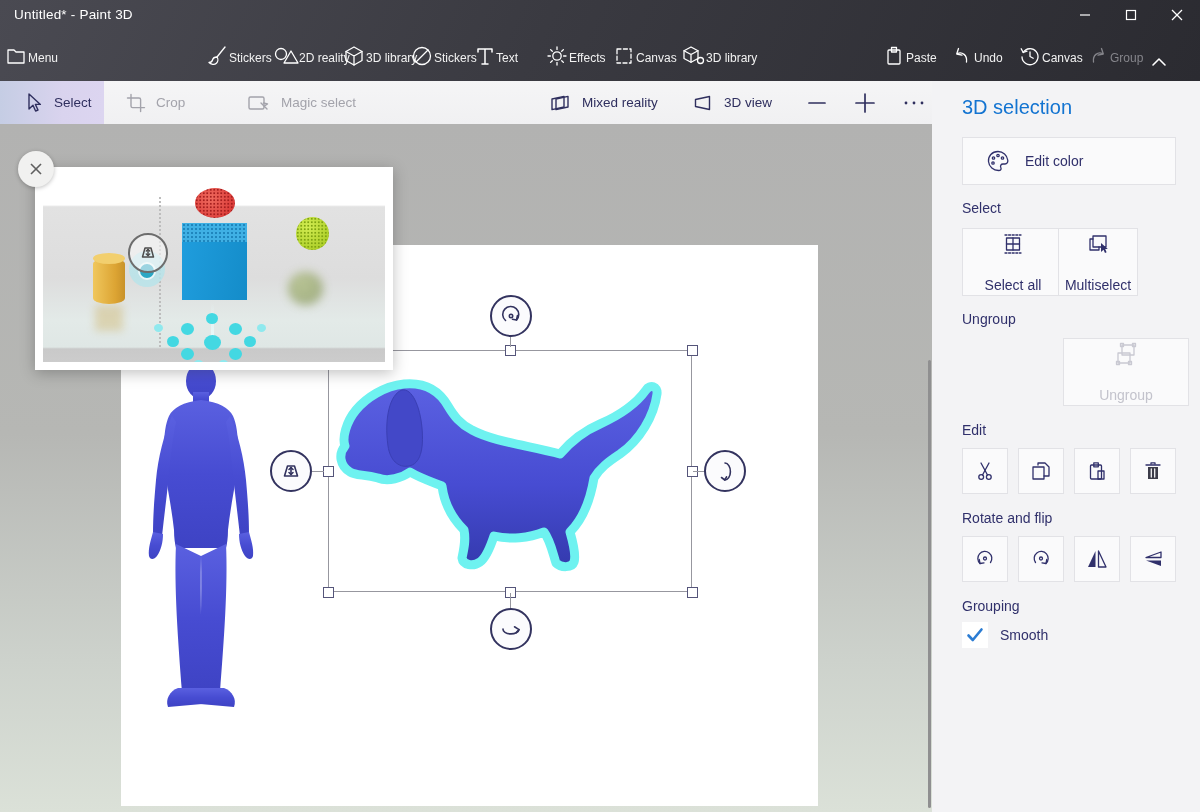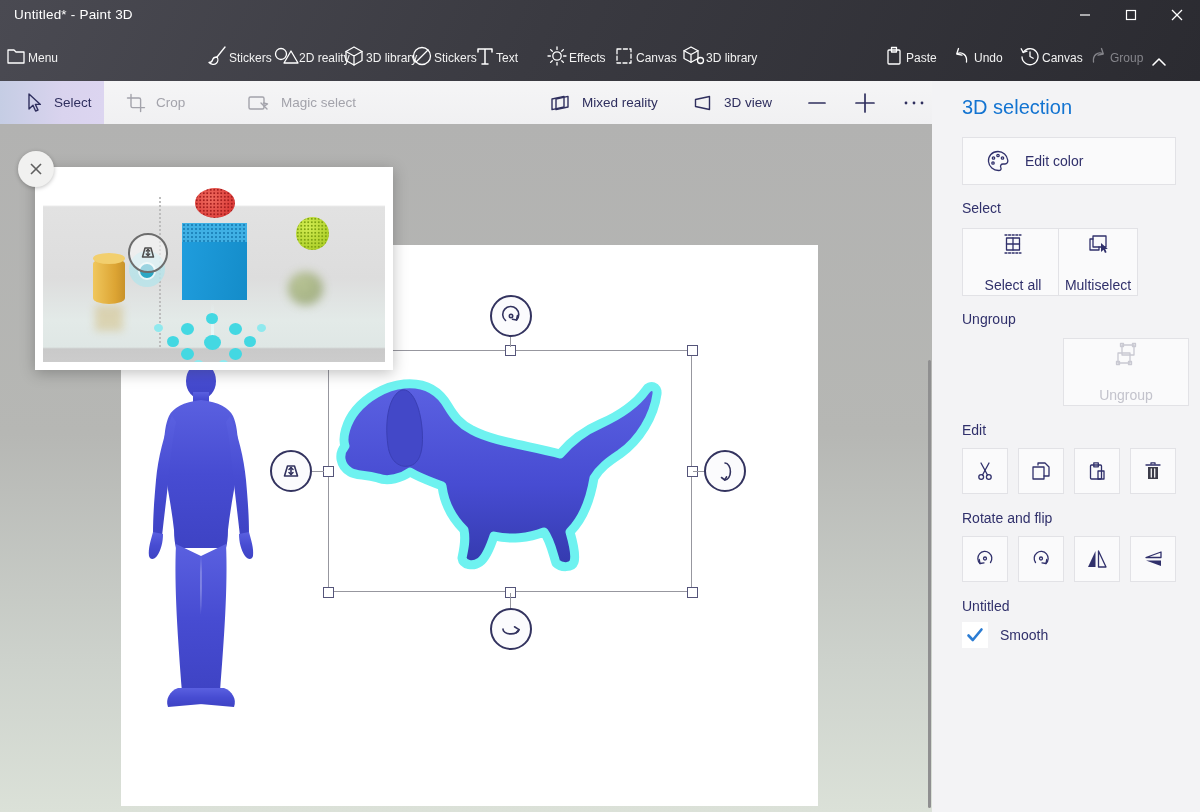--- a/index.html
+++ b/index.html
@@ -542,21 +542,21 @@
         <polygon points="13.5,4 21,20 13.5,20" fill="none"></polygon>
         </svg>
     </div>
     <div class="p-btn" style="left:198px; top:455px; width:46px; height:46px">
       <svg width="24" height="24" viewBox="0 0 24 24">
         <polygon points="20,5 20,10.5 5,10.5" fill="none"></polygon>
         <polygon points="20,13.5 20,19 5,13.5" fill="#30306b" stroke="none"></polygon>
         </svg>
     </div>
 
-    <div class="p-label" style="top:517px">Untitled</div>
+    <div class="p-label" style="top:517px">Grouping</div>
     <div class="checkbox">
       <svg width="18" height="16" viewBox="0 0 18 16">
         <polyline points="2.5,8.5 6.8,13 15.5,2.5"></polyline>
         </svg>
     </div>
     <div class="smooth-label">Smooth</div>
   </div>
 
 </div>
 

